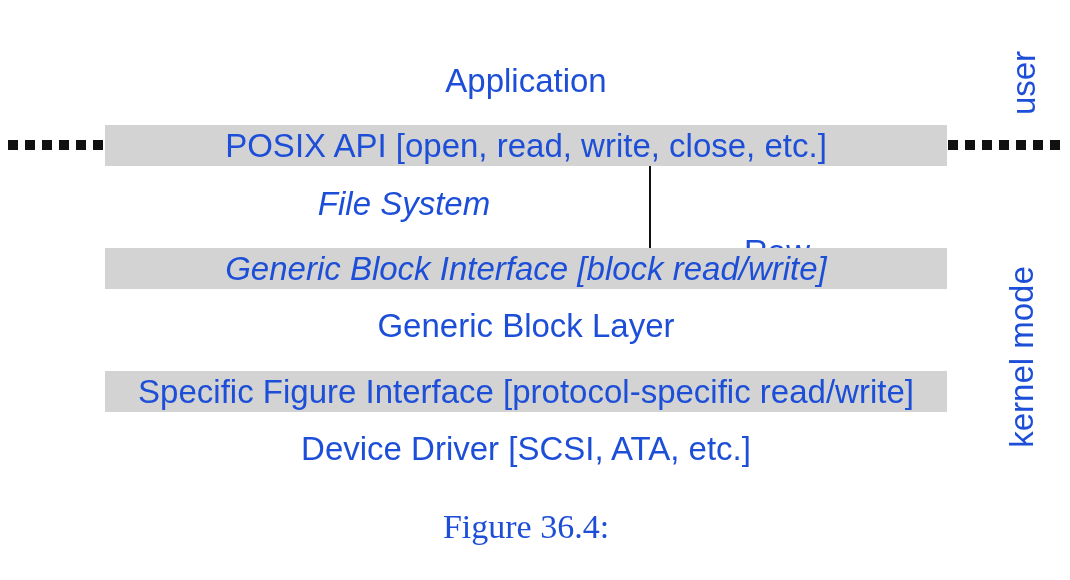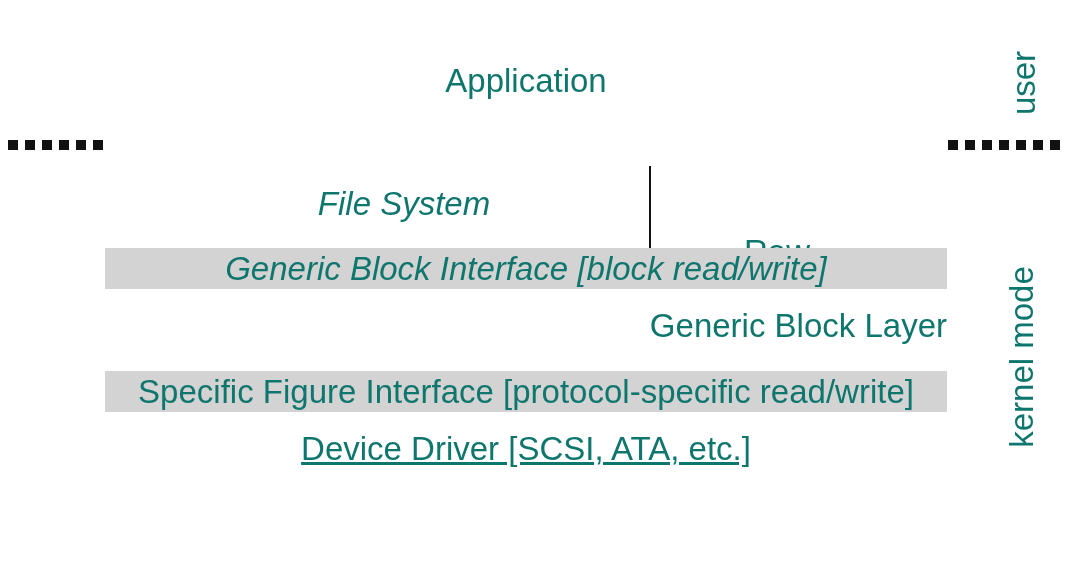--- a/index.html
+++ b/index.html
@@ -2,21 +2,21 @@
 <html><head>
 <meta charset="utf-8">
 <style>
   html, body { margin: 0; padding: 0; background: #ffffff; }
   #figure {
     position: relative;
     width: 1070px;
     height: 580px;
     background: #ffffff;
     font-family: "Liberation Sans", sans-serif;
-    color: #0f766e;
+    color: #1d4ed8;
     overflow: hidden;
   }
   .txt {
     position: absolute;
     font-size: 33px;
     line-height: 36px;
     text-align: center;
     white-space: nowrap;
   }
   .bar {
@@ -73,39 +73,41 @@
 </style>
 </head>
 <body>
 
 <div id="figure">
 
   <div class="txt" style="left:105px; top:63px; width:842px;">Application</div>
 
   <div class="dotted" style="left:8px; width:95px;"></div>
 
+  <div class="bar" style="top:125px;">POSIX API [open, read, write, close, etc.]</div>
 
   <div class="dotted" style="left:948px; width:112px;"></div>
 
   <div class="txt" style="left:304px; top:186px; width:200px;font-style:italic;">File System</div>
   <div class="txt" style="left:677px; top:186px; width:200px;margin-top:48px;">Raw</div>
 
   <div class="vline"></div>
 
   <div class="bar" style="top:248px;font-style:italic;">Generic Block Interface [block read/write]</div>
 
-  <div class="txt" style="left:105px; top:308px; width:842px;text-align:right;">Generic Block Layer</div>
+  <div class="txt" style="left:105px; top:308px; width:842px;">Generic Block Layer</div>
 
   <div class="bar" style="top:371px;">Specific Figure Interface [protocol-specific read/write]</div>
 
-  <div class="txt" style="left:105px; top:431px; width:842px;text-decoration:underline;">Device Driver [SCSI, ATA, etc.]</div>
+  <div class="txt" style="left:105px; top:431px; width:842px;">Device Driver [SCSI, ATA, etc.]</div>
 
   <div class="vlabel-box" style="left:1002px; top:43px; width:44px; height:80px;">
     <span>user</span>
   </div>
   <div class="vlabel-box" style="left:1000px; top:257px; width:44px; height:200px;">
     <span>kernel mode</span>
   </div>
 
   <div class="caption">
+    <span class="cap-prefix">Figure 36.4:</span>
   </div>
 
 </div>
 
 </body></html>

